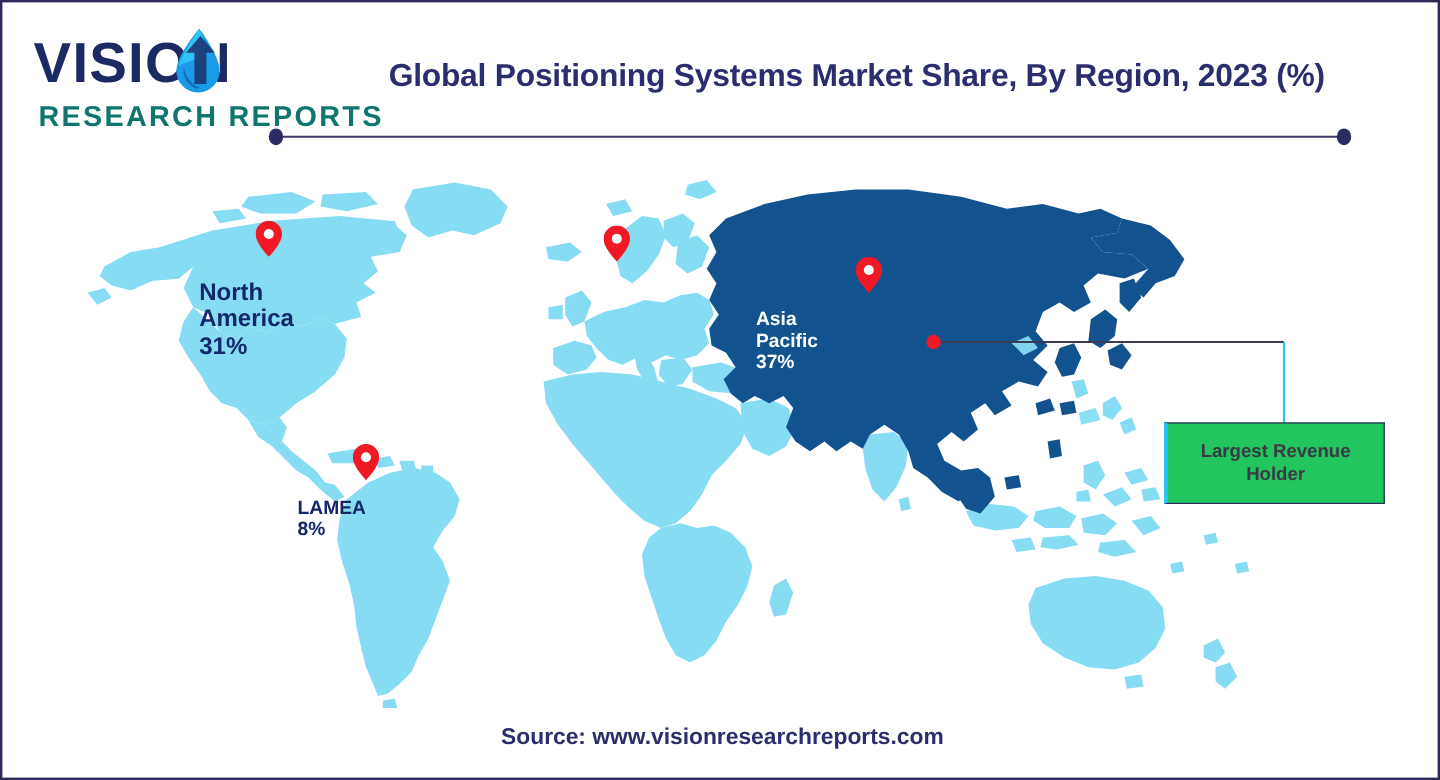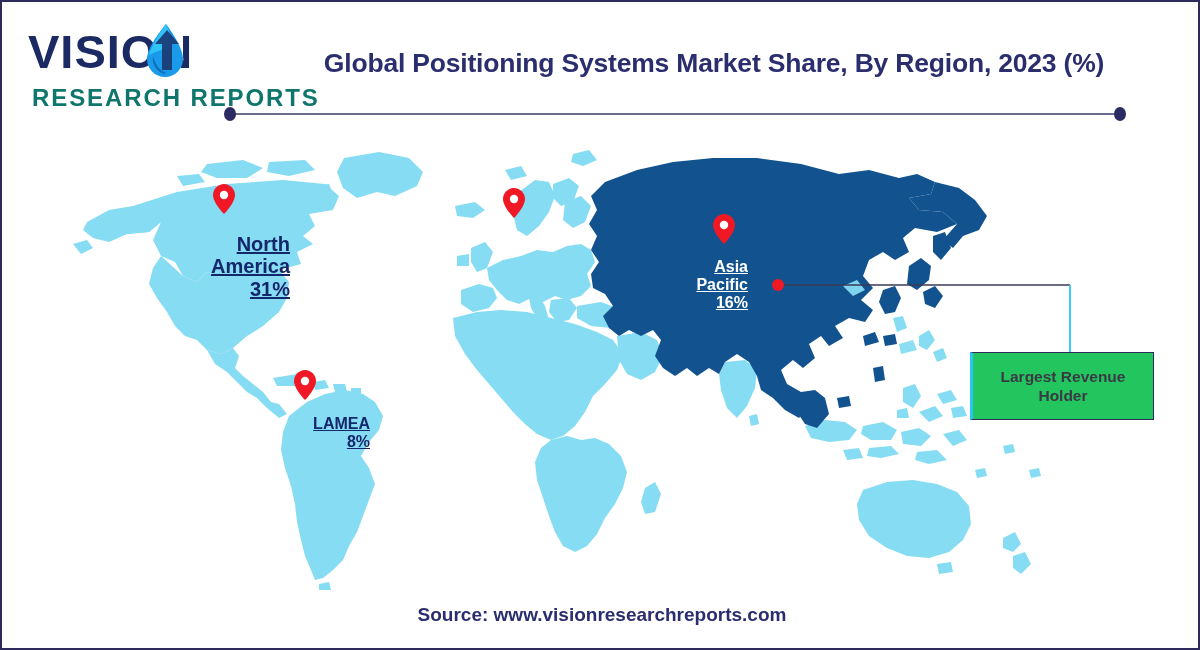--- a/index.html
+++ b/index.html
@@ -58,26 +58,25 @@
   
   #divider { position: absolute; left: 220px; top: 104px; width: 906px; height: 16px; }
 
   
   #map { position: absolute; left: 55px; top: 138px; width: 1105px; height: 450px; }
   #map svg { display: block; width: 100%; height: 100%; }
 
   
   .region-label {
     position: absolute;
-    text-align: right;
+    text-align: left;
     font-weight: 700;
     line-height: 1.13;
     white-space: pre-line;
     pointer-events: none;
-    text-decoration: underline;
   }
   .region-label .pct { display: block; }
   .region-dark { color: #14276b; }
   .region-light { color: #ffffff; }
 
   #label-na     { left: 164px; top: 208px; width: 124px; font-size: 20px; }
   #label-eu     { left: 464px; top: 212px; width: 108px; font-size: 19.5px; }
   #label-ap     { left: 628px; top: 238px; width: 118px; font-size: 16px; }
   #label-lamea  { left: 246px; top: 395px; width: 122px; font-size: 16px; }
 
@@ -333,21 +332,21 @@
   <div class="region-label region-dark" id="label-na">
     <span>North
 America</span>
     <span class="pct">31%</span>
   </div>
 
 
   <div class="region-label region-light" id="label-ap">
     <span>Asia
 Pacific</span>
-    <span class="pct">16%</span>
+    <span class="pct">37%</span>
   </div>
 
   <div class="region-label region-dark" id="label-lamea">
     <span>LAMEA</span>
     <span class="pct">8%</span>
   </div>
 
   <div id="connector">
     <svg viewBox="0 0 320 92" width="320" height="92">
       <line x1="12" y1="13" x2="303" y2="13" stroke="#3a3a55" stroke-width="1.6"></line>

